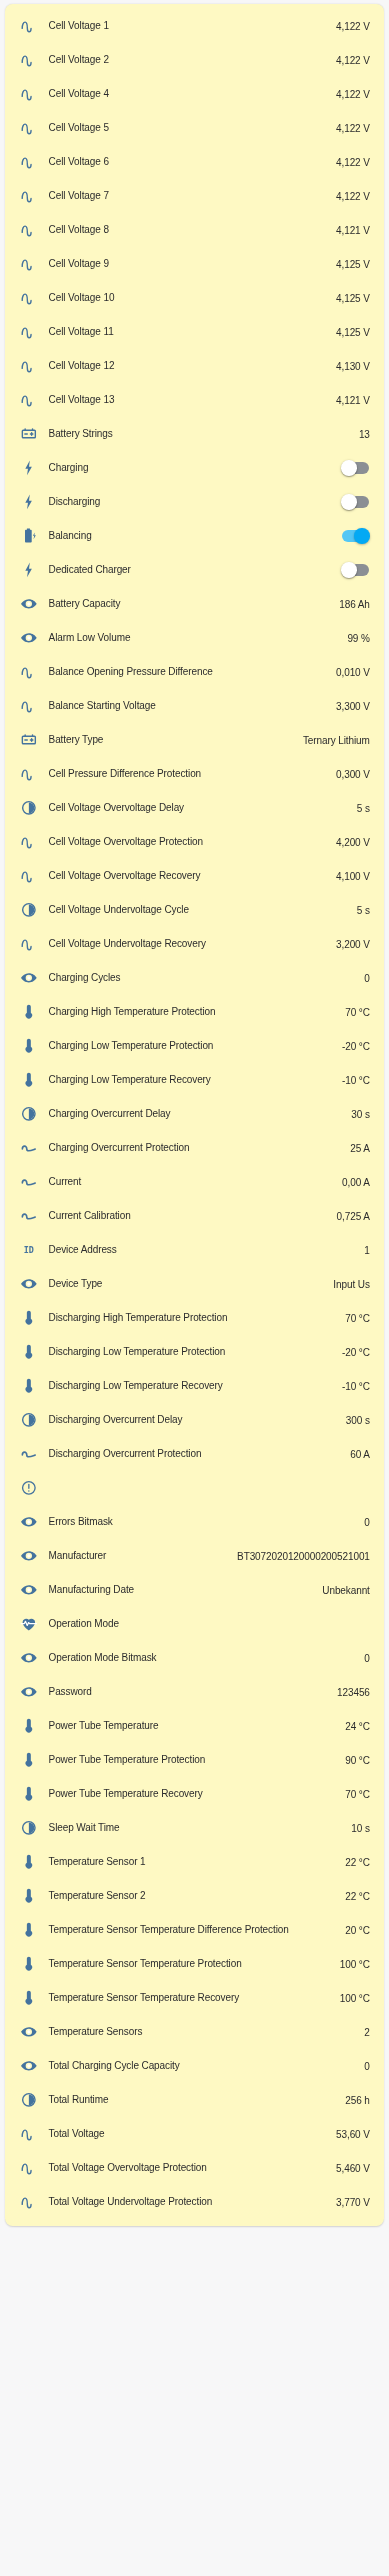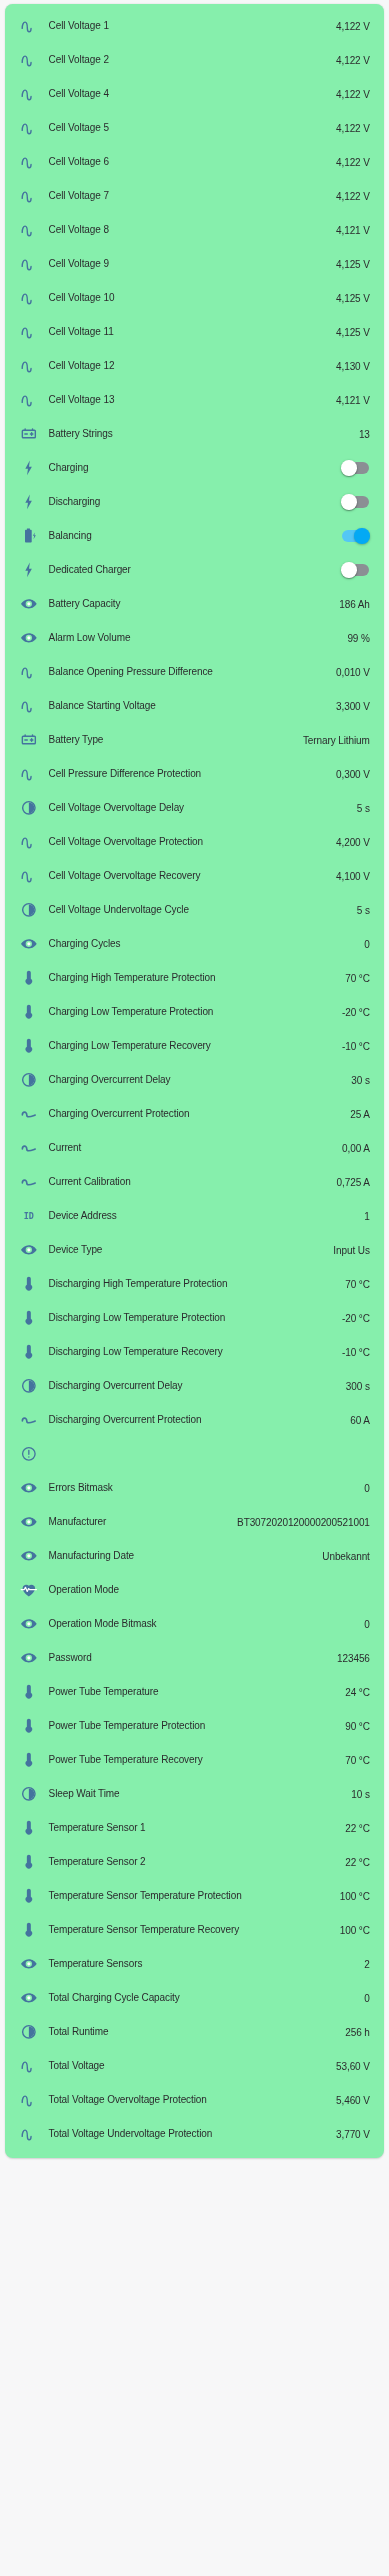--- a/index.html
+++ b/index.html
@@ -6,21 +6,21 @@
   * { box-sizing: border-box; margin: 0; padding: 0; }
 
   html, body {
     width: 389px;
     background: #f7f7f8;
     font-family: "Liberation Sans", sans-serif;
   }
 
   #card {
     margin: 3.8px 4.6px 6.2px 4.6px;
-    background: #86efac;
+    background: #fef9c3;
     border-radius: 7.7px;
     box-shadow: 0 0.8px 1.5px rgba(0,0,0,0.10), 0 0.8px 2.3px rgba(0,0,0,0.06);
     padding: 5.4px 0 7px 0;
     overflow: hidden;
   }
 
   .row {
     display: flex;
     align-items: center;
     height: 34px;
@@ -347,20 +347,29 @@
         <svg width="17.7" height="17.7" viewBox="0 0 24 24" fill="none">
           <circle cx="12" cy="12" r="8.4" stroke="currentColor" stroke-width="1.9"></circle>
           <path d="M12 4.6a7.4 7.4 0 0 1 0 14.8z" fill="currentColor"></path>
         </svg>
       </span>
       <span class="label">Cell Voltage Undervoltage Cycle</span>
       <span class="value">5 s</span>
     </div>
     <div class="row">
       <span class="icon-cell">
+        <svg width="17.7" height="17.7" viewBox="0 0 24 24" fill="none" stroke="currentColor" stroke-width="1.9" stroke-linecap="round" stroke-linejoin="round">
+          <path d="M3 15.5c0-5.2 1.7-8.5 3.9-8.5 2.2 0 3.1 3.3 3.1 8.5 0 3 1 4.5 2.4 4.5 1.6 0 2.6-1.8 2.6-4.5"></path>
+        </svg>
+      </span>
+      <span class="label">Cell Voltage Undervoltage Recovery</span>
+      <span class="value">3,200 V</span>
+    </div>
+    <div class="row">
+      <span class="icon-cell">
         <svg width="17.7" height="17.7" viewBox="0 0 24 24" fill="currentColor">
           <path d="M12 5.6C7.2 5.6 3.1 8.6 1.4 12c1.7 3.4 5.8 6.4 10.6 6.4S20.9 15.4 22.6 12C20.9 8.6 16.8 5.6 12 5.6zm0 10.7A4.3 4.3 0 1 1 12 7.7a4.3 4.3 0 0 1 0 8.6z"></path>
           <circle cx="12" cy="12" r="2.1" fill="#fff"></circle>
         </svg>
       </span>
       <span class="label">Charging Cycles</span>
       <span class="value">0</span>
     </div>
     <div class="row">
       <span class="icon-cell">
@@ -615,20 +624,29 @@
       </span>
       <span class="label">Temperature Sensor 2</span>
       <span class="value">22 °C</span>
     </div>
     <div class="row">
       <span class="icon-cell">
         <svg width="17.7" height="17.7" viewBox="0 0 24 24" fill="currentColor">
           <path d="M12 2.3c-1.5 0-2.7 1.2-2.7 2.7v8.1a4.4 4.4 0 1 0 5.4 0V5c0-1.5-1.2-2.7-2.7-2.7z"></path>
         </svg>
       </span>
+      <span class="label">Temperature Sensor Temperature Difference Protection</span>
+      <span class="value">20 °C</span>
+    </div>
+    <div class="row">
+      <span class="icon-cell">
+        <svg width="17.7" height="17.7" viewBox="0 0 24 24" fill="currentColor">
+          <path d="M12 2.3c-1.5 0-2.7 1.2-2.7 2.7v8.1a4.4 4.4 0 1 0 5.4 0V5c0-1.5-1.2-2.7-2.7-2.7z"></path>
+        </svg>
+      </span>
       <span class="label">Temperature Sensor Temperature Protection</span>
       <span class="value">100 °C</span>
     </div>
     <div class="row">
       <span class="icon-cell">
         <svg width="17.7" height="17.7" viewBox="0 0 24 24" fill="currentColor">
           <path d="M12 2.3c-1.5 0-2.7 1.2-2.7 2.7v8.1a4.4 4.4 0 1 0 5.4 0V5c0-1.5-1.2-2.7-2.7-2.7z"></path>
         </svg>
       </span>
       <span class="label">Temperature Sensor Temperature Recovery</span>

